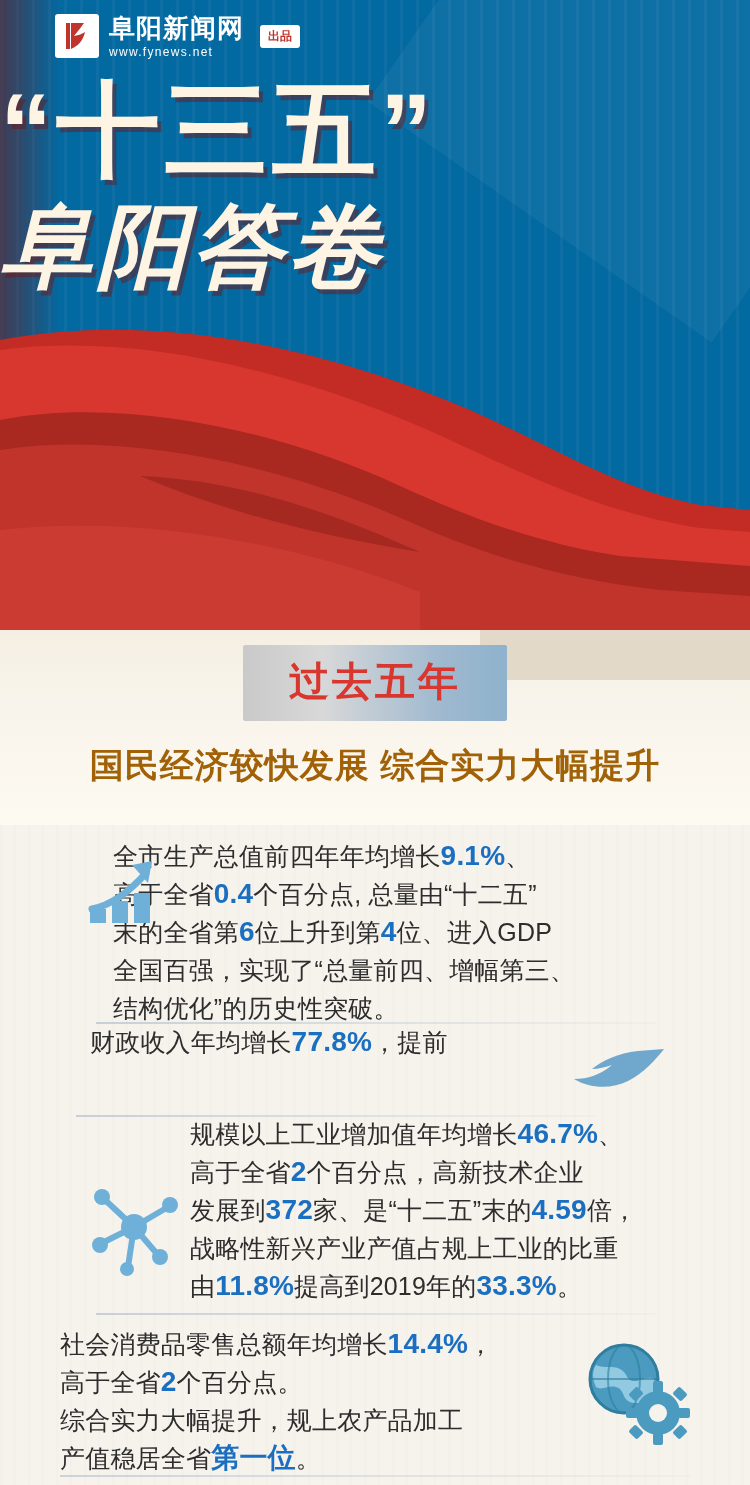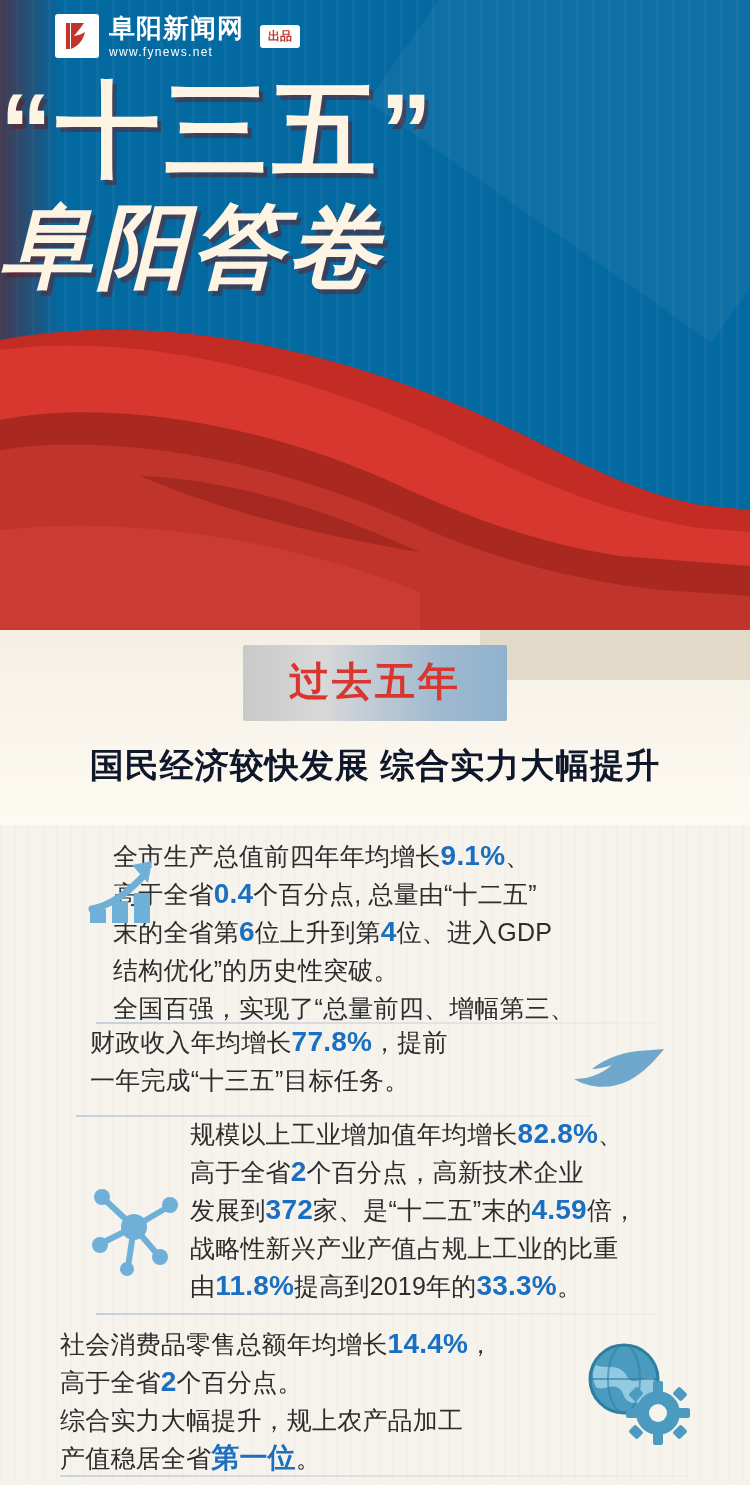--- a/index.html
+++ b/index.html
@@ -177,21 +177,21 @@
     padding: 9px 46px 12px 46px;
     background: linear-gradient(90deg, #c9c9c9 0%, #d8d8d8 30%, #9fb9cf 75%, #8fb2cd 100%);
     color: #d8372f;
     font-size: 40px;
     font-weight: bold;
     letter-spacing: 3px;
     border-radius: 2px;
   }
   .subhead {
     margin-top: 22px;
-    color: #0f172a;
+    color: #a16207;
     font-size: 34px;
     font-weight: bold;
     letter-spacing: 1px;
     text-align: center;
   }
 
   
   .body-area {
     position: absolute;
     top: 825px;
@@ -314,35 +314,34 @@
           <path d="M46 14 L66 10 L62 32 Z" fill="#6fb0d8"></path>
           <rect x="4" y="58" width="16" height="14" fill="#6fb0d8"></rect>
           <rect x="26" y="50" width="16" height="22" fill="#6fb0d8"></rect>
           <rect x="48" y="42" width="16" height="30" fill="#6fb0d8"></rect>
         </svg>
       </div>
       <div class="txt">
           <p>全市生产总值前四年年均增长<span class="bignum">9.1%</span>、</p>
           <p>高于全省<span class="bignum">0.4</span>个百分点, 总量由“十二五”</p>
           <p>末的全省第<span class="bignum">6</span>位上升到第<span class="bignum">4</span>位、进入GDP</p>
+          <p>全国百强，实现了“总量前四、增幅第三、</p>
           <p>结构优化”的历史性突破。</p>
-          <p>全国百强，实现了“总量前四、增幅第三、</p>
         </div>
       <div class="divider" style="left:96px; top:185px; width:560px;"></div>
     </div>
 
     <div class="item" id="item2">
       <div class="icon-holder" style="left:566px; top:16px;">
         <svg width="110" height="60" viewBox="0 0 110 60">
           <path d="M8 40 C22 40 34 36 46 26 C40 28 32 30 26 30 C36 22 52 14 72 12 L98 10 C90 20 78 34 62 42 C46 50 24 50 8 40 Z" fill="#6fa8cc"></path>
         </svg>
       </div>
       <div class="txt">
           <p>财政收入年均增长<span class="bignum">77.8%</span>，提前</p>
-          <p>一年完成“十三五”目标任务。</p>
         </div>
       <div class="divider" style="left:76px; top:92px; width:520px;"></div>
     </div>
 
     <div class="item" id="item3">
       <div class="icon-holder" style="left:88px; top:66px;">
         <svg width="96" height="96" viewBox="0 0 96 96">
           <g stroke="#6fb0d8" stroke-width="6" stroke-linecap="round">
             <line x1="46" y1="46" x2="16" y2="18"></line>
             <line x1="46" y1="46" x2="80" y2="26"></line>
@@ -352,21 +351,21 @@
           </g>
           <circle cx="46" cy="46" r="13" fill="#6fb0d8"></circle>
           <circle cx="14" cy="16" r="8" fill="#6fb0d8"></circle>
           <circle cx="82" cy="24" r="8" fill="#6fb0d8"></circle>
           <circle cx="12" cy="64" r="8" fill="#6fb0d8"></circle>
           <circle cx="72" cy="76" r="8" fill="#6fb0d8"></circle>
           <circle cx="39" cy="88" r="7" fill="#6fb0d8"></circle>
         </svg>
       </div>
       <div class="txt">
-          <p>规模以上工业增加值年均增长<span class="bignum">82.8%</span>、</p>
+          <p>规模以上工业增加值年均增长<span class="bignum">46.7%</span>、</p>
           <p>高于全省<span class="bignum">2</span>个百分点，高新技术企业</p>
           <p>发展到<span class="bignum">372</span>家、是“十二五”末的<span class="bignum">4.59</span>倍，</p>
           <p>战略性新兴产业产值占规上工业的比重</p>
           <p>由<span class="bignum">11.8%</span>提高到2019年的<span class="bignum">33.3%</span>。</p>
         </div>
       <div class="divider" style="left:96px; top:198px; width:560px;"></div>
     </div>
 
     <div class="item" id="item4">
       <div class="icon-holder" style="left:572px; top:10px;">

